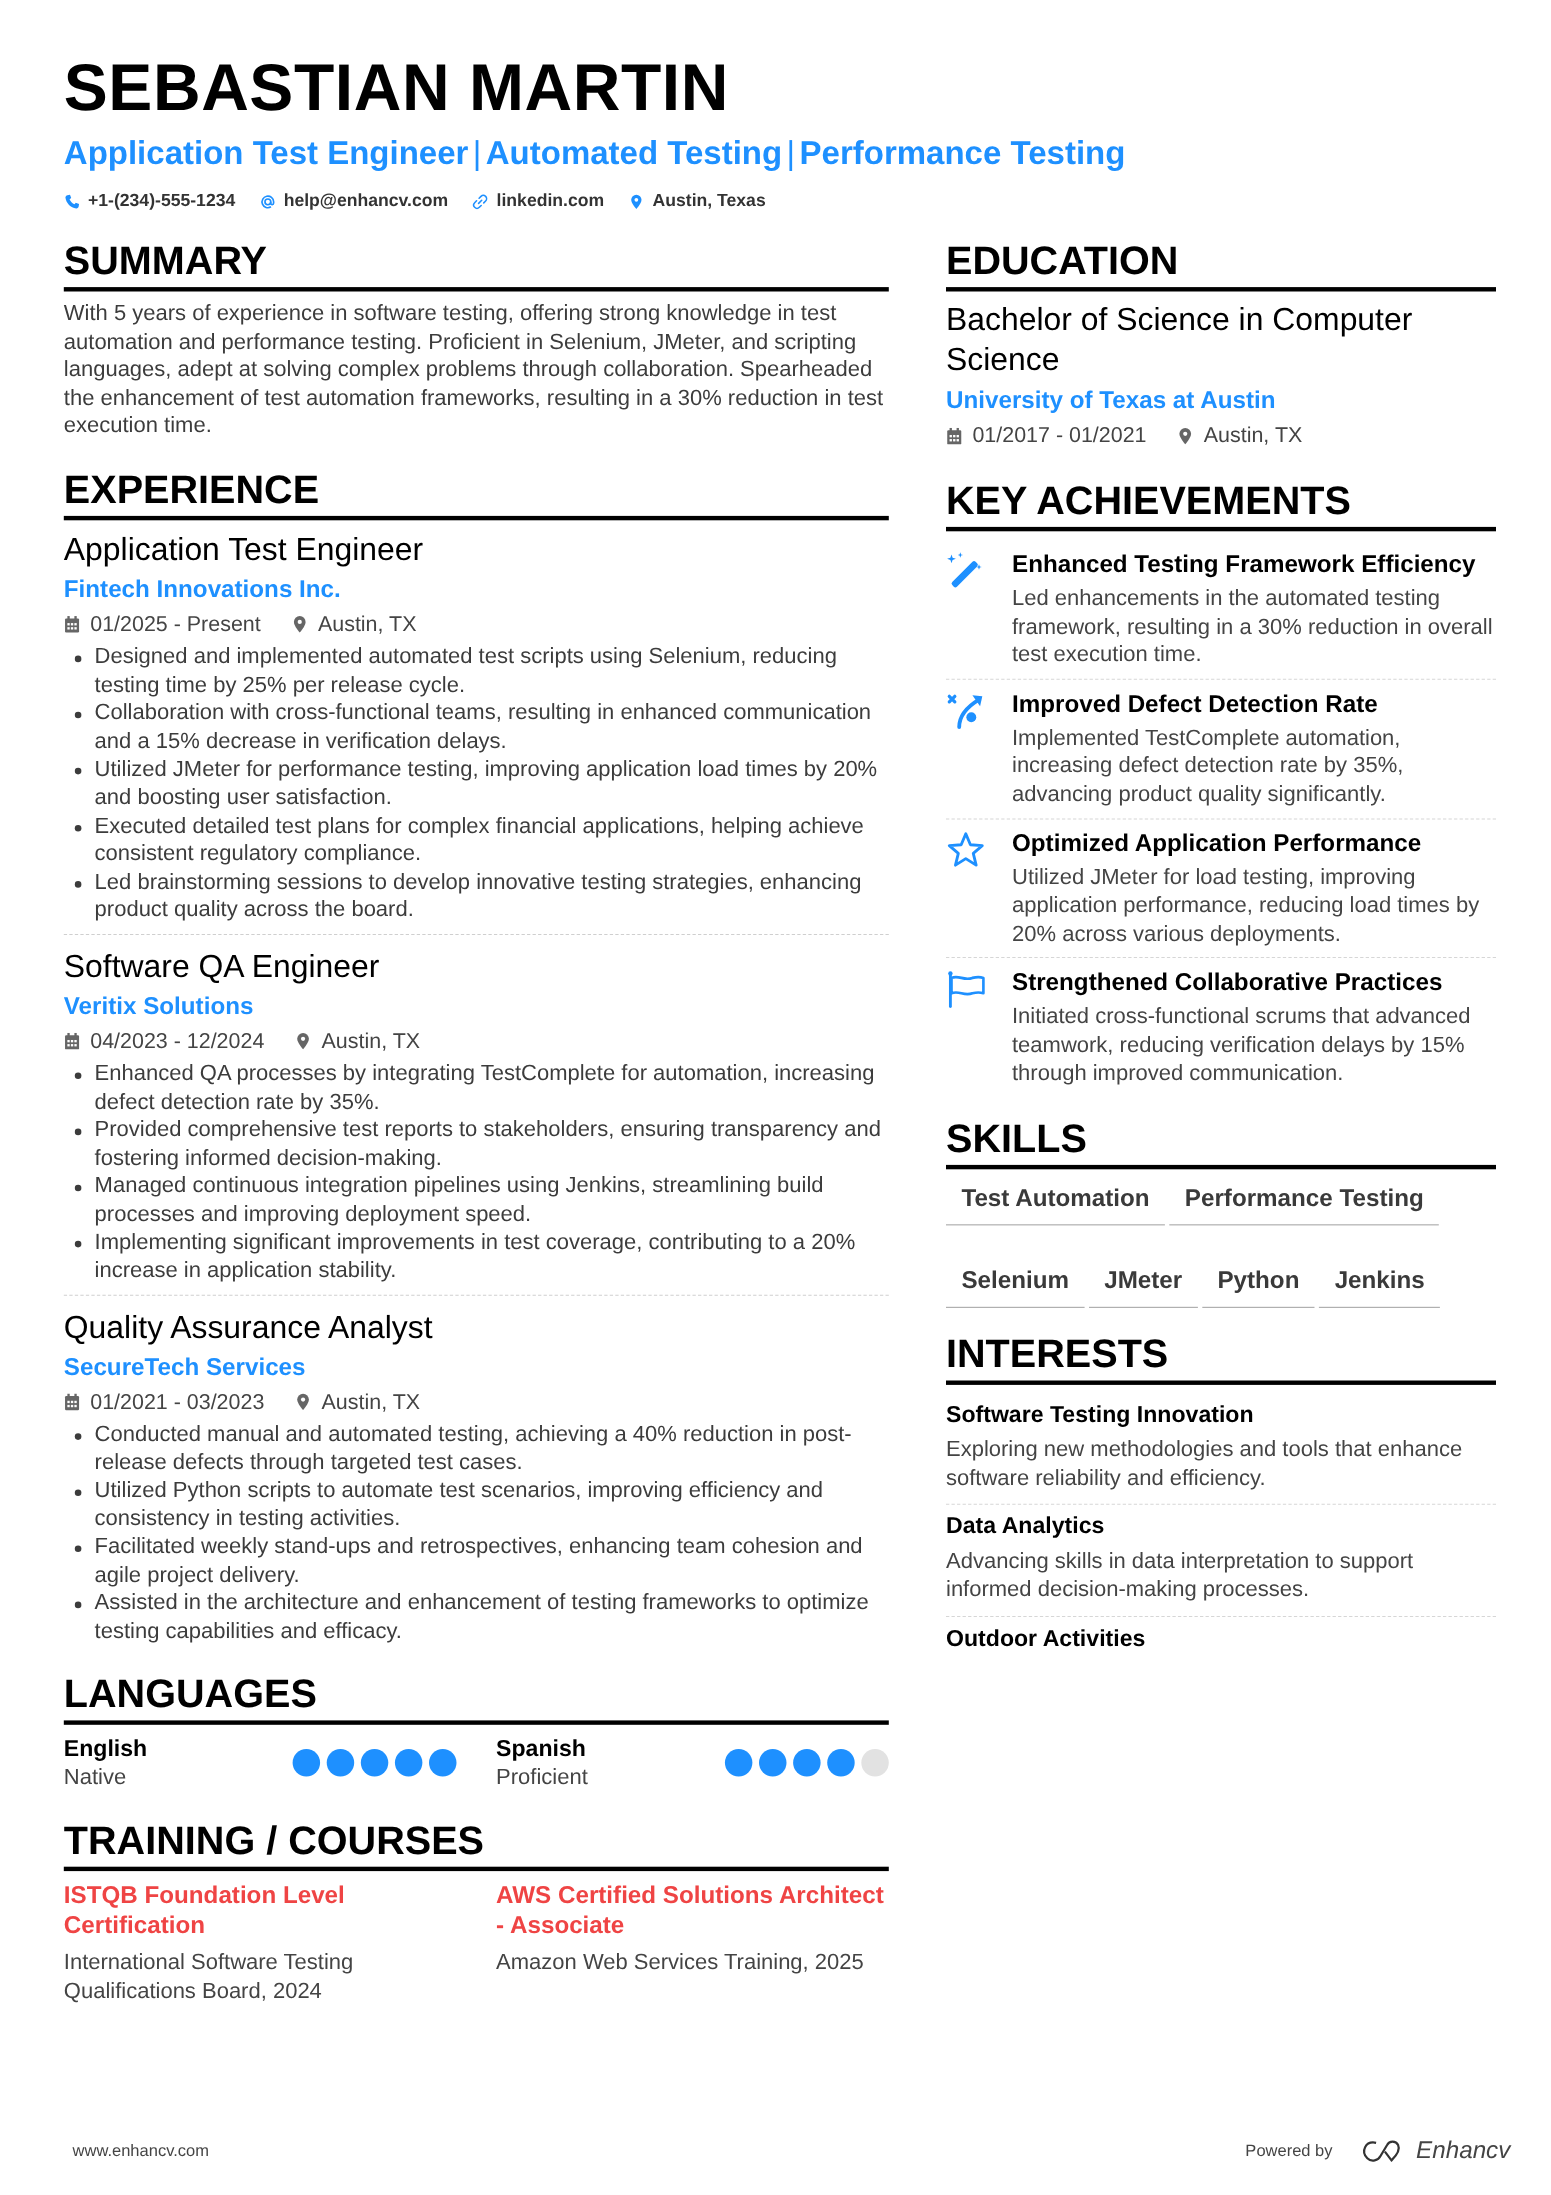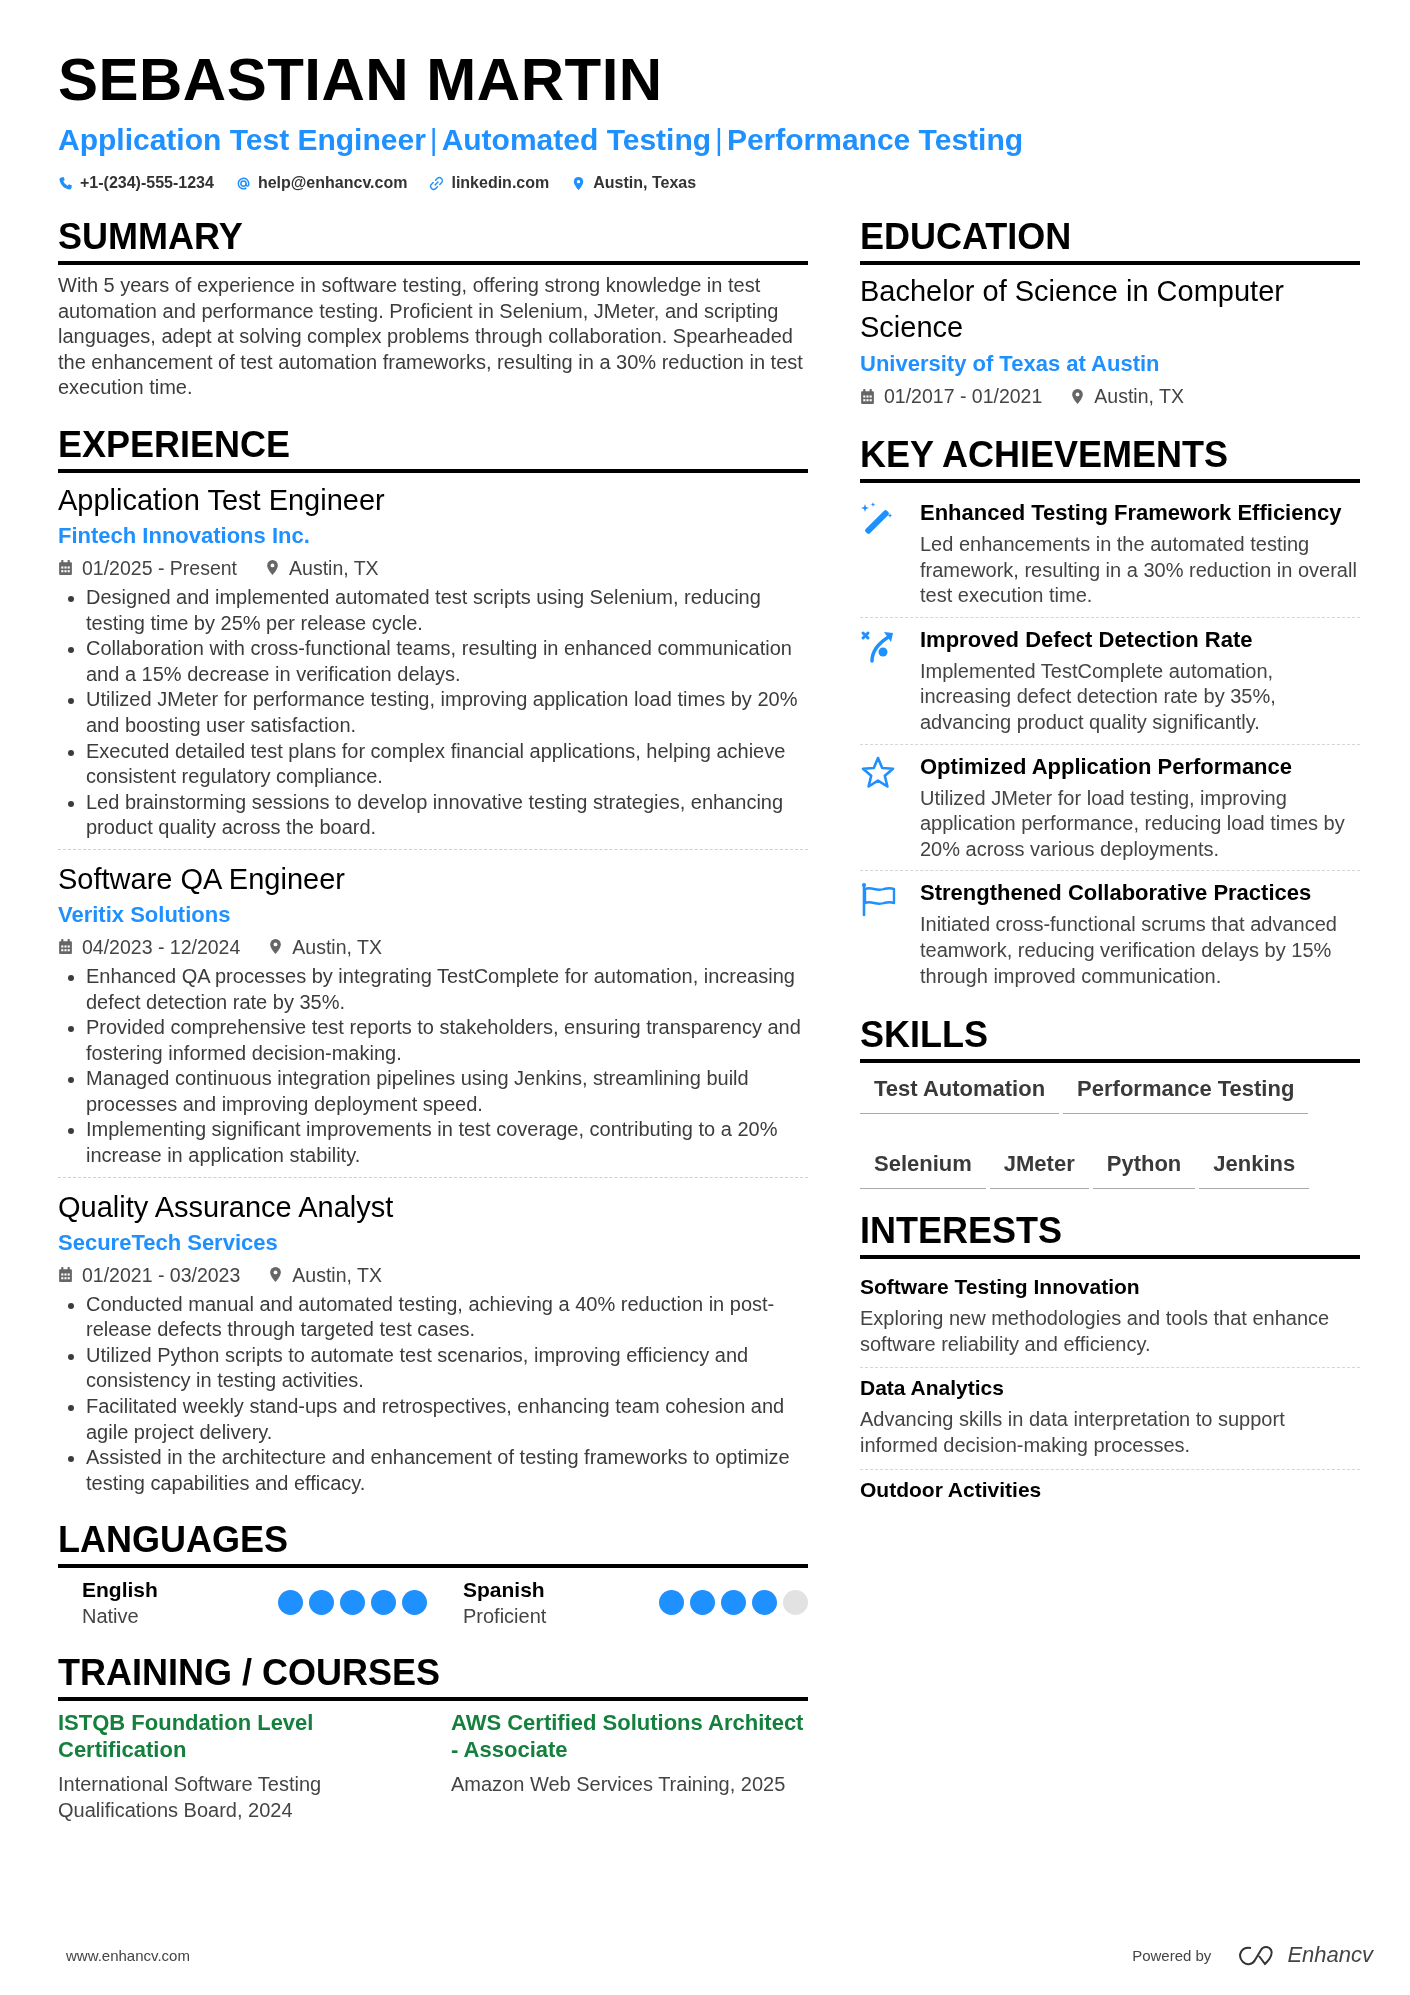--- a/index.html
+++ b/index.html
@@ -26,31 +26,31 @@
   .job:last-child { border-bottom: none; }
   .job-title { font-size: 29px; color: #000; line-height: 38px; }
   .job-company { font-size: 22px; font-weight: 700; color: #1e90ff; line-height: 30px; margin-top: 2px; }
   .meta { display: flex; gap: 28px; font-size: 19.5px; color: #444; line-height: 30px; margin-top: 2px; align-items: center; }
   .meta-item { display: flex; align-items: center; gap: 9px; }
   .meta svg { width: 15px; height: 17px; }
   .bullets { list-style: none; margin-top: 2px; }
   .bullets li { position: relative; padding-left: 28px; font-size: 20px; line-height: 25.6px; color: #3c3c3c; }
   .bullets li::before { content: ""; position: absolute; left: 10px; top: 11px; width: 6px; height: 6px; background: #3c3c3c; border-radius: 50%; }
 
-  .langs { display: flex; gap: 36px; margin-left: 24px; }
+  .langs { display: flex; gap: 36px; }
   .lang { width: 357px; display: flex; justify-content: space-between; align-items: center; }
   .lang-name { font-size: 21px; font-weight: 700; color: #000; line-height: 27px; }
   .lang-level { font-size: 20px; color: #444; line-height: 26px; }
   .dots { display: flex; gap: 6px; }
   .dot { width: 25px; height: 25px; border-radius: 50%; background: #1e90ff; }
   .dot.off { background: #e2e2e2; }
 
   .courses { display: flex; gap: 36px; }
   .course { width: 357px; }
-  .course-title { font-size: 22px; font-weight: 700; color: #15803d; line-height: 27px; }
+  .course-title { font-size: 22px; font-weight: 700; color: #ef4444; line-height: 27px; }
   .course-desc { font-size: 20px; color: #444; line-height: 26px; margin-top: 8px; }
 
   .edu-degree { font-size: 29px; color: #000; line-height: 36px; }
   .edu-school { font-size: 22px; font-weight: 700; color: #1e90ff; line-height: 30px; margin-top: 4px; }
 
   .ach { display: flex; gap: 18px; padding: 8px 0 8px; border-bottom: 1.5px dashed #d6d6d6; }
   .ach:last-child { border-bottom: none; }
   .ach-icon { width: 42px; flex: 0 0 42px; padding-top: 2px; }
   .ach-icon svg { width: 36px; height: 36px; }
   .ach-title { font-size: 22px; font-weight: 700; color: #000; line-height: 27px; }

